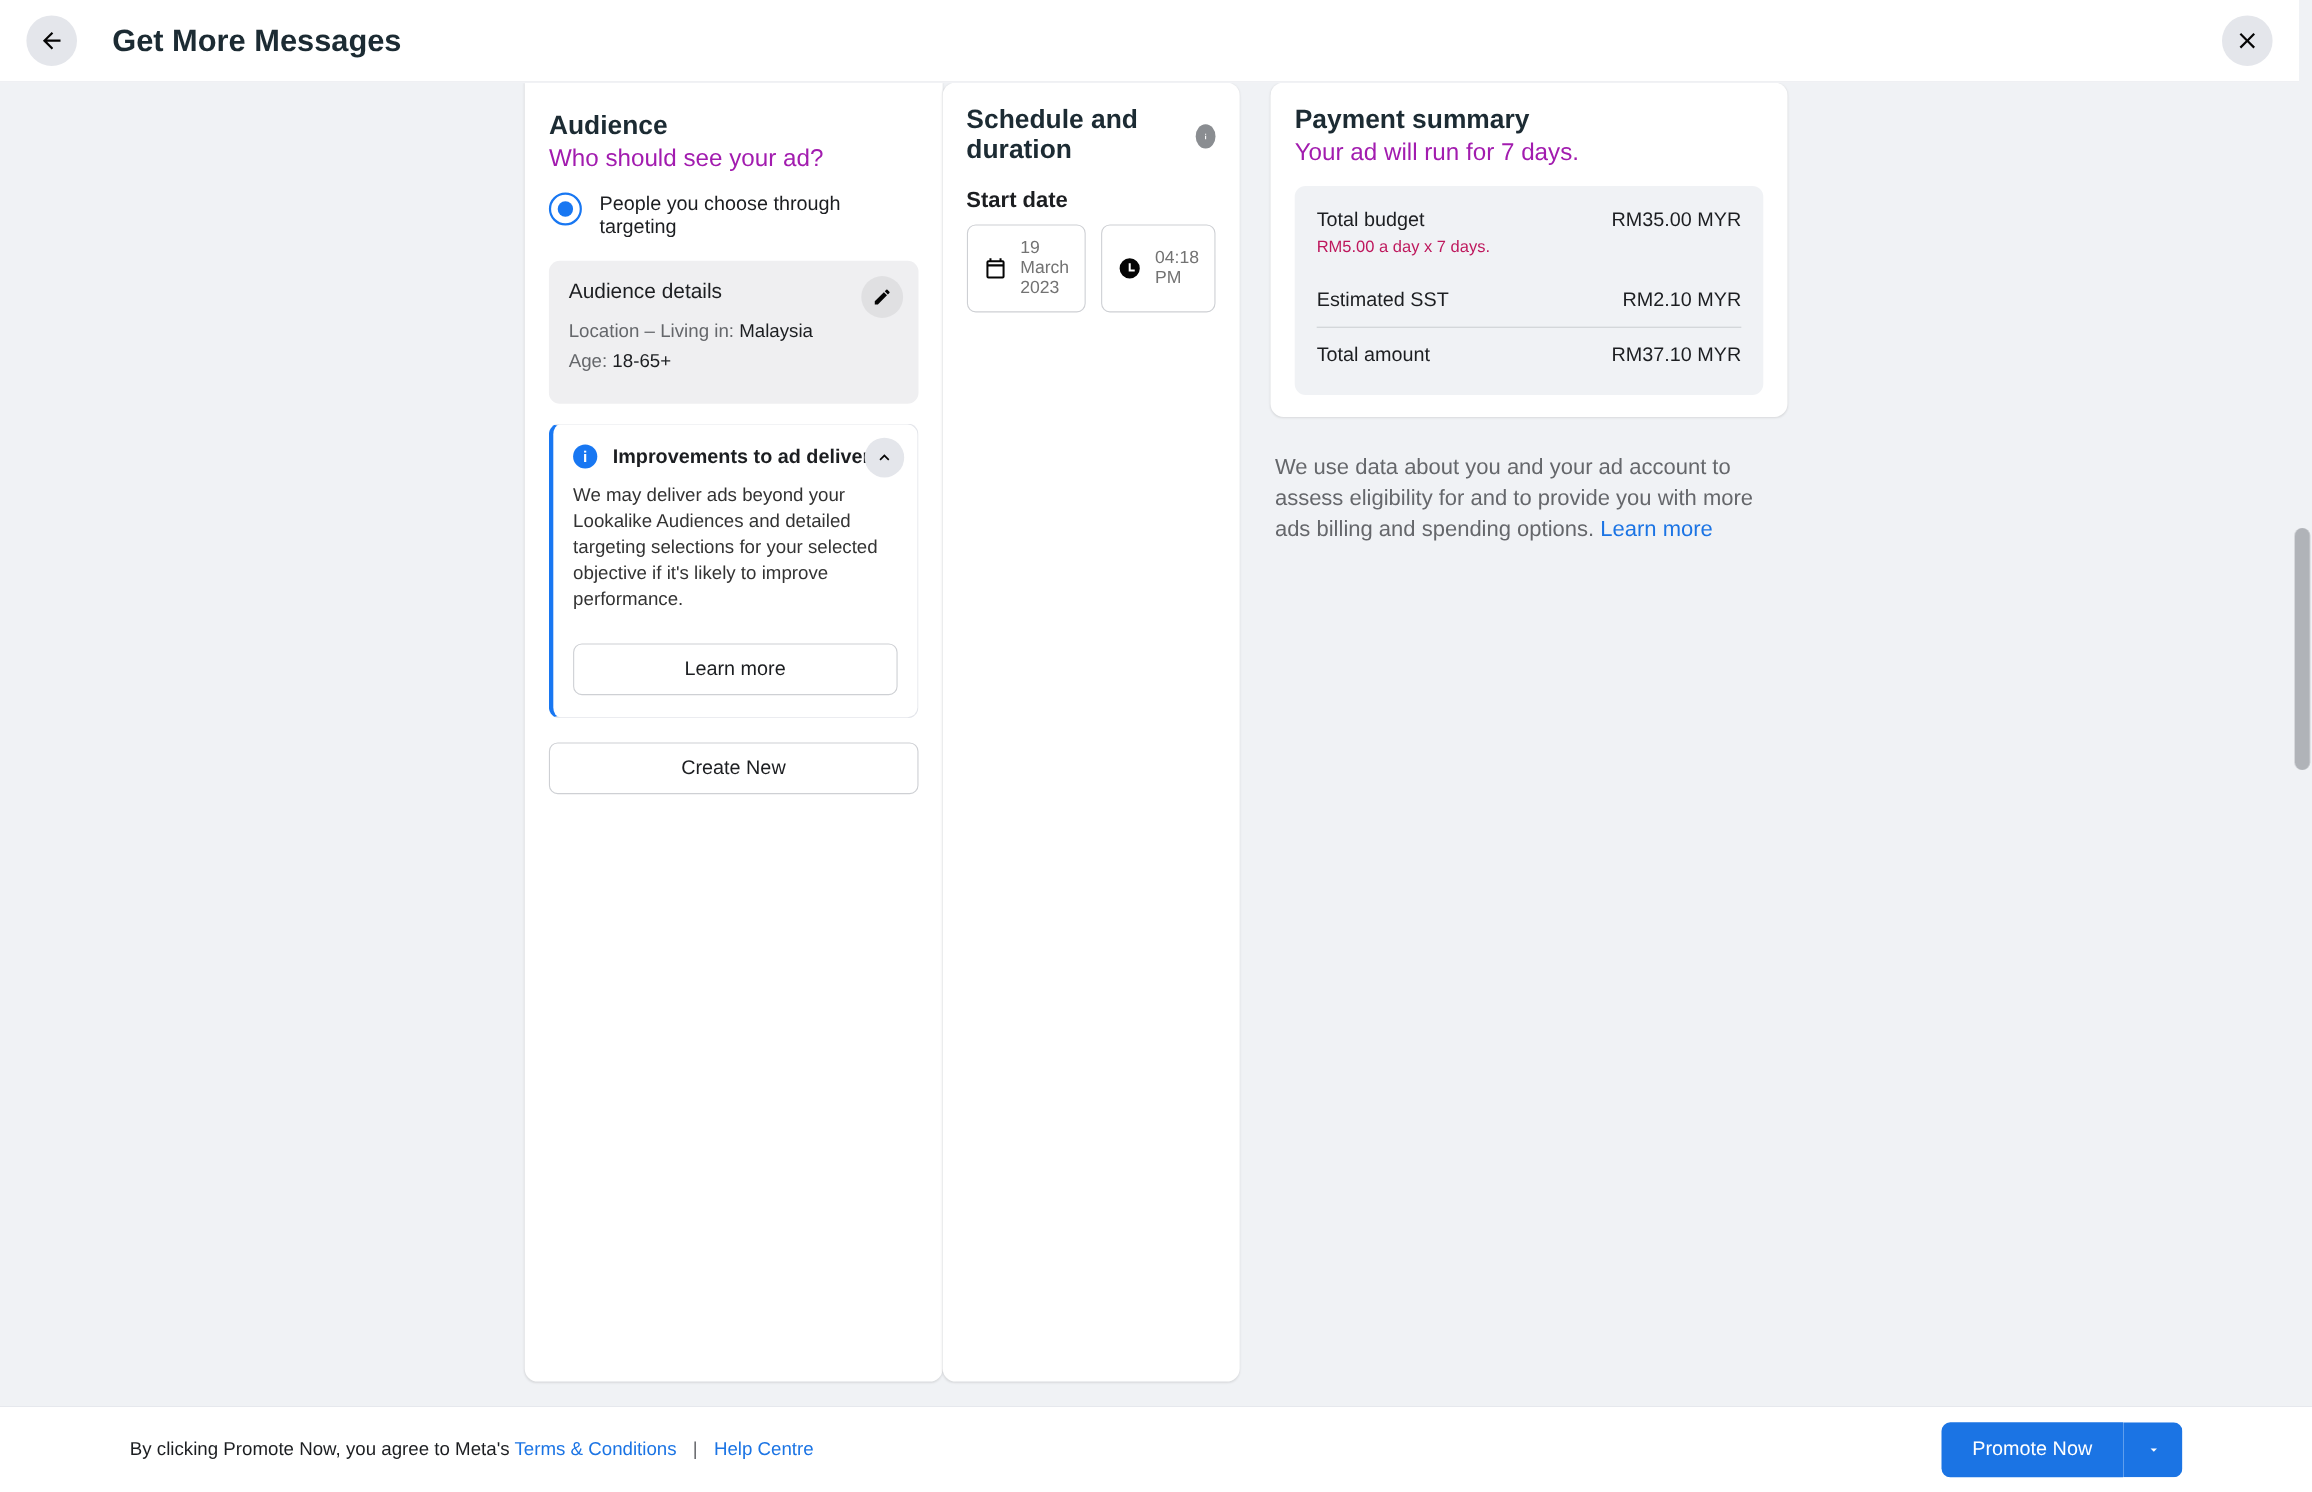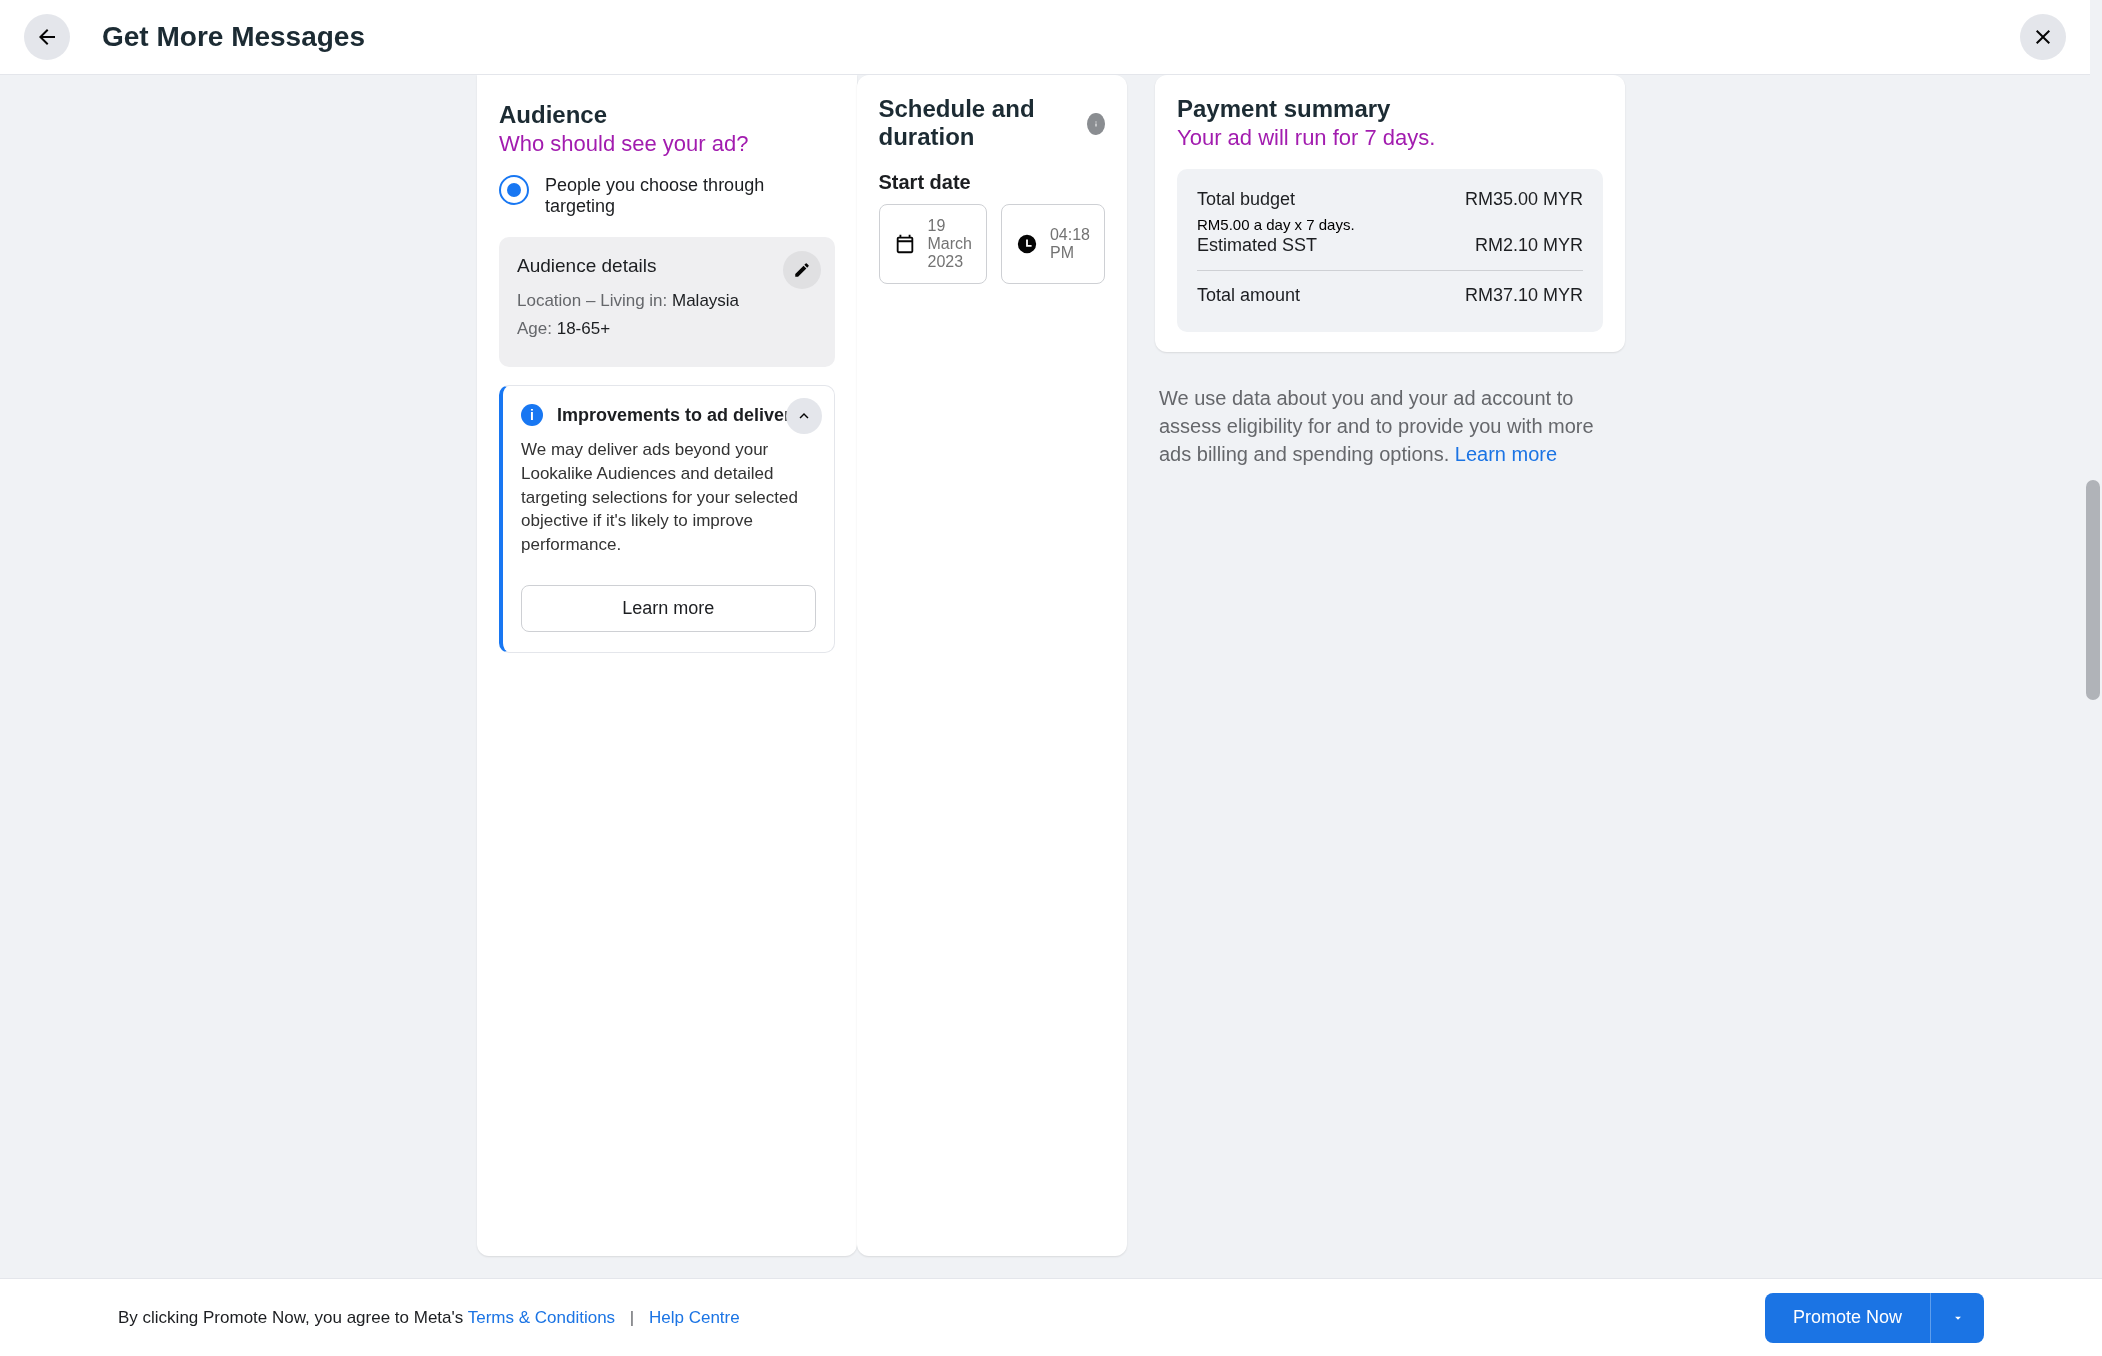--- a/index.html
+++ b/index.html
@@ -195,21 +195,21 @@
     background:#8a8d91; display:flex; align-items:center; justify-content:center;
     border:none; cursor:pointer;
   }
   .est-info svg { width:10px; height:10px; fill:#fff; }
   .pay-grey {
     background:#f0f2f5;
     border-radius:10px;
     padding:20px;
   }
   .pay-row { display:flex; justify-content:space-between; font-size:18px; margin-bottom:6px; }
-  .pay-sub { font-size:15px; color:#000000; margin-bottom:2px; }
+  .pay-sub { font-size:15px; color:#be185d; margin-bottom:29px; }
   .pay-divider { border:none; border-top:1px solid #ced0d4; margin:14px 0; }
   .disc {
     font-size:20px; color:#65676b; line-height:1.4; padding:10px 4px;
   }
   .disc a { color:#1b74e4; text-decoration:none; cursor:pointer; }
   
   .footer {
     position:fixed;
     bottom:0; left:0; right:0;
     height:78px;
@@ -300,20 +300,21 @@
           </div>
           <button class="collapse-btn">
             <svg viewBox="0 0 24 24">
                 <path d="M7.41 15.41 12 10.83l4.59 4.58L18 14l-6-6-6 6 1.41 1.41z"></path>
               </svg>
           </button>
           <div class="info-panel-body">We may deliver ads beyond your Lookalike Audiences and detailed targeting selections for your selected objective if it's likely to improve performance.</div>
           <button class="outline-btn">Learn more</button>
         </div>
 
+        <button class="outline-btn wide">Create New</button>
       </div>
 
       <div class="card">
         <div class="schedule-title-row">
           <div class="section-title">Schedule and duration</div>
           <button class="small-info-icon">
             <svg viewBox="0 0 24 24">
                 <path d="M11 7h2v2h-2V7zm0 4h2v6h-2v-6z"></path>
               </svg>
           </button>

